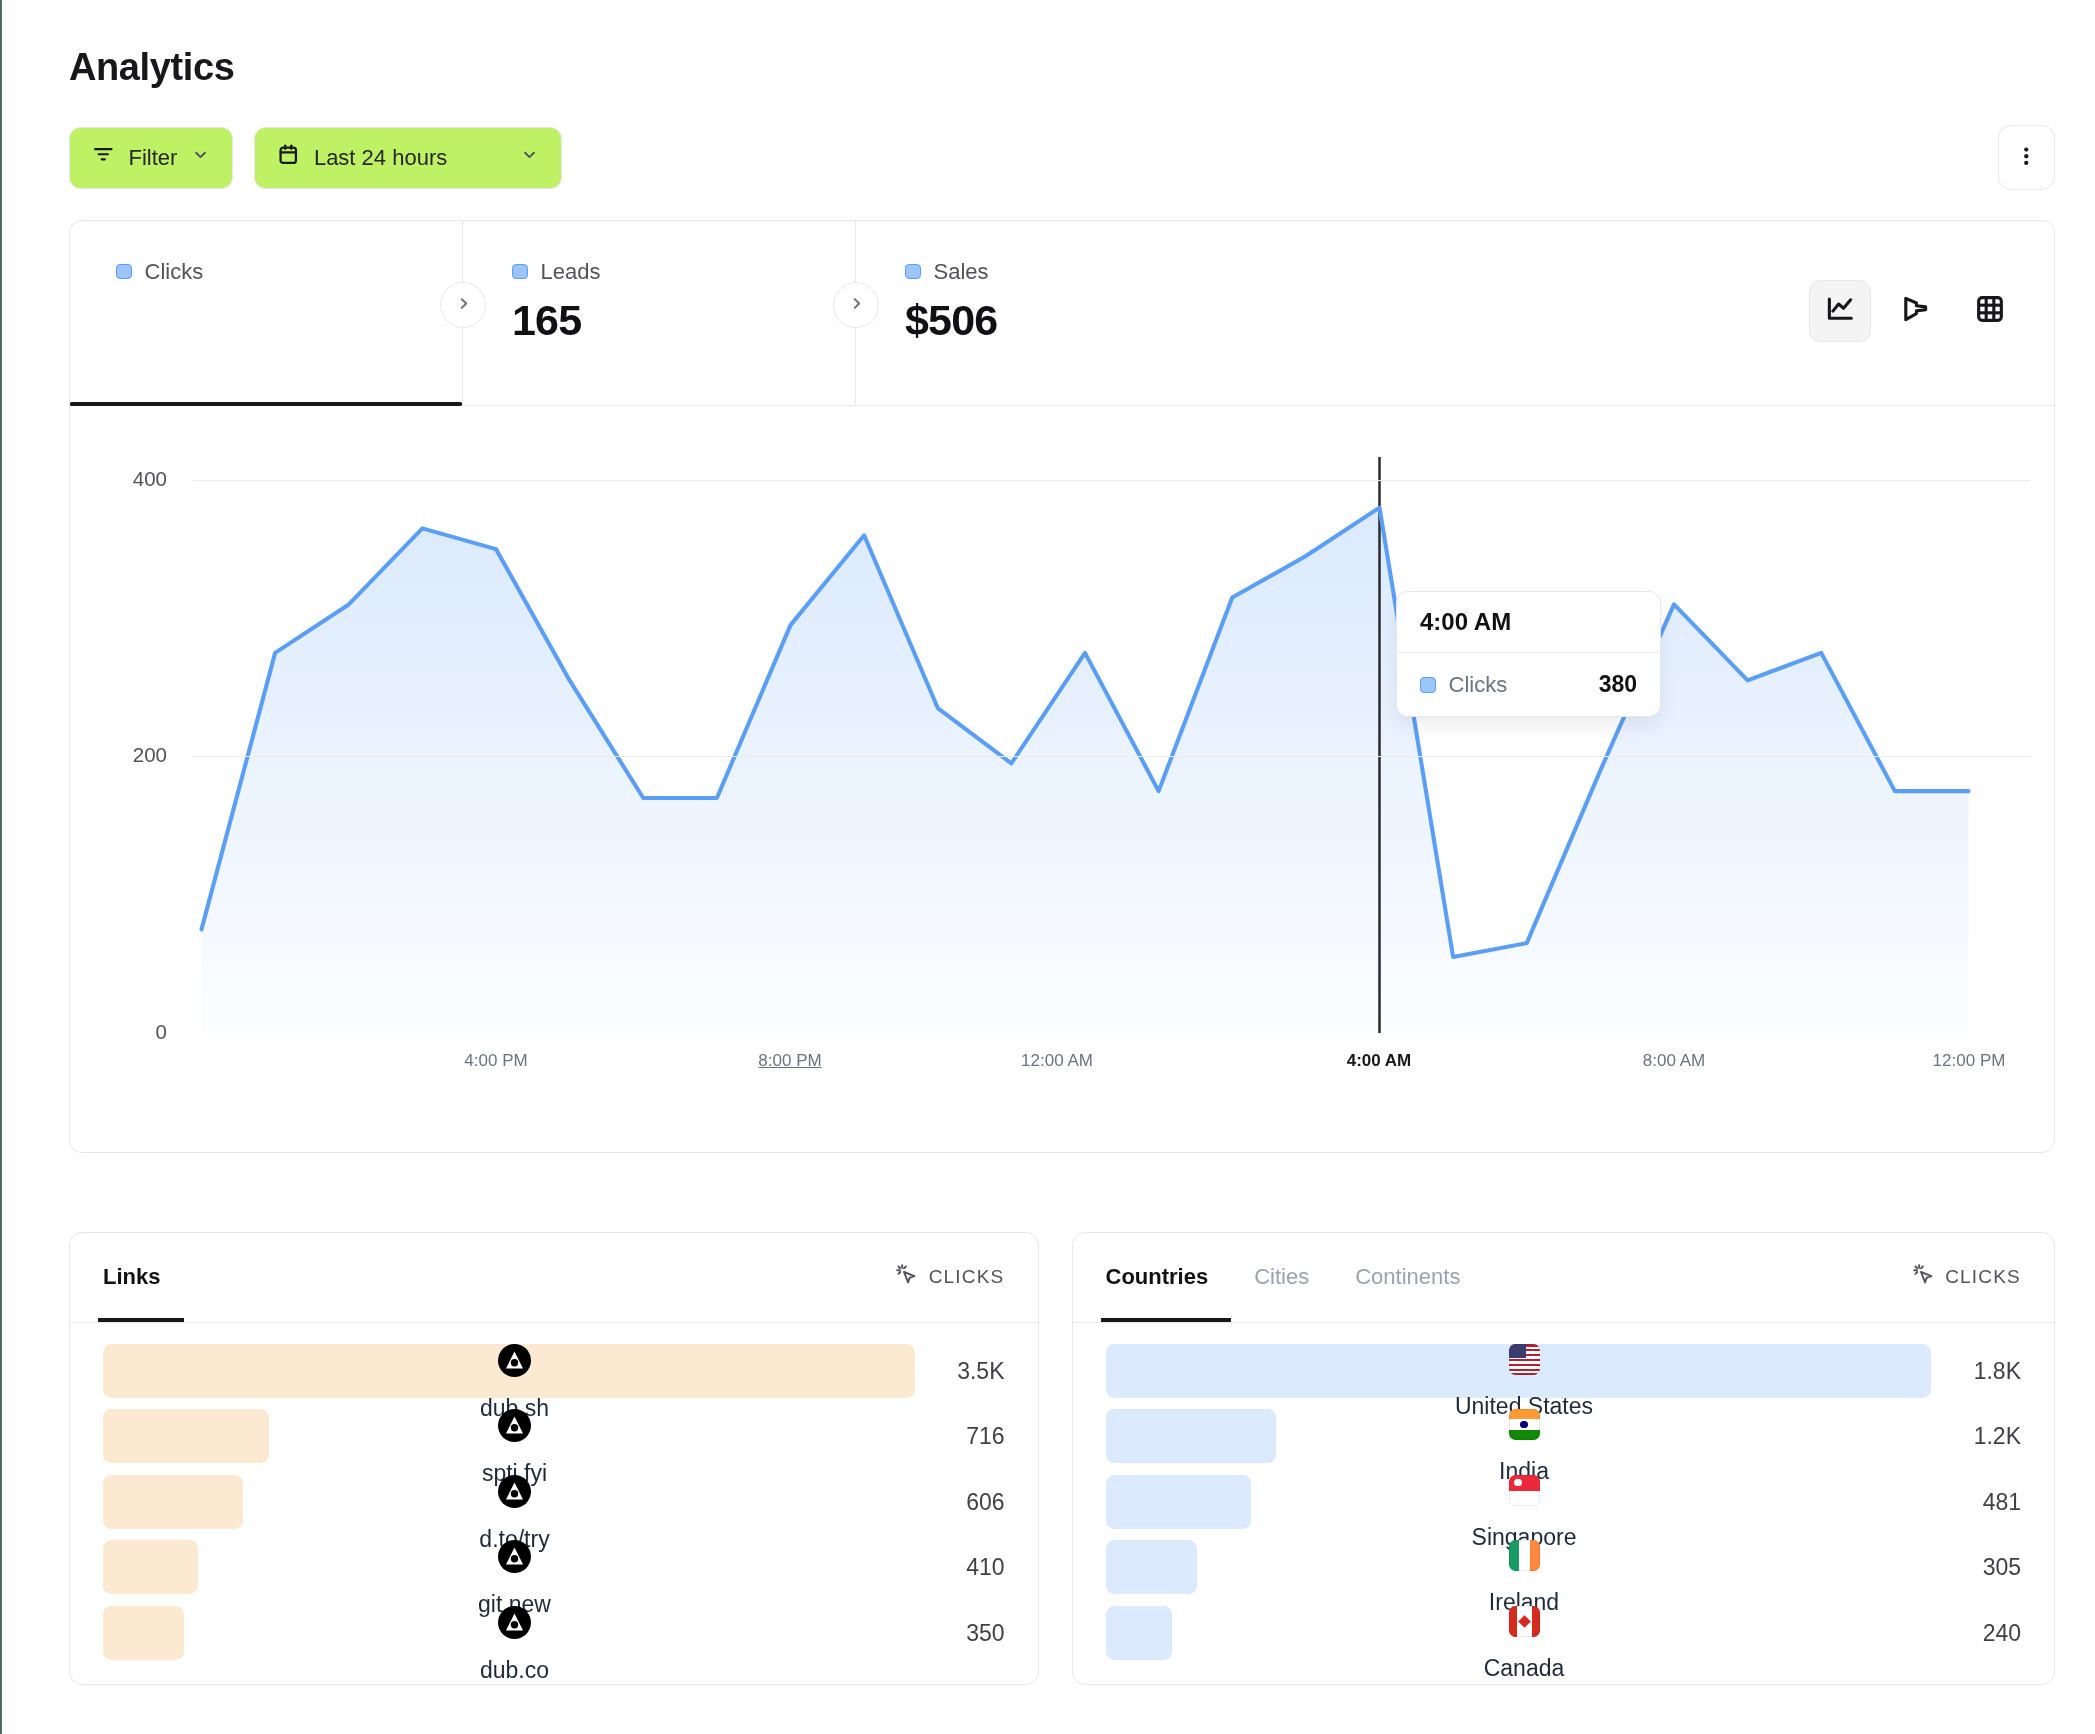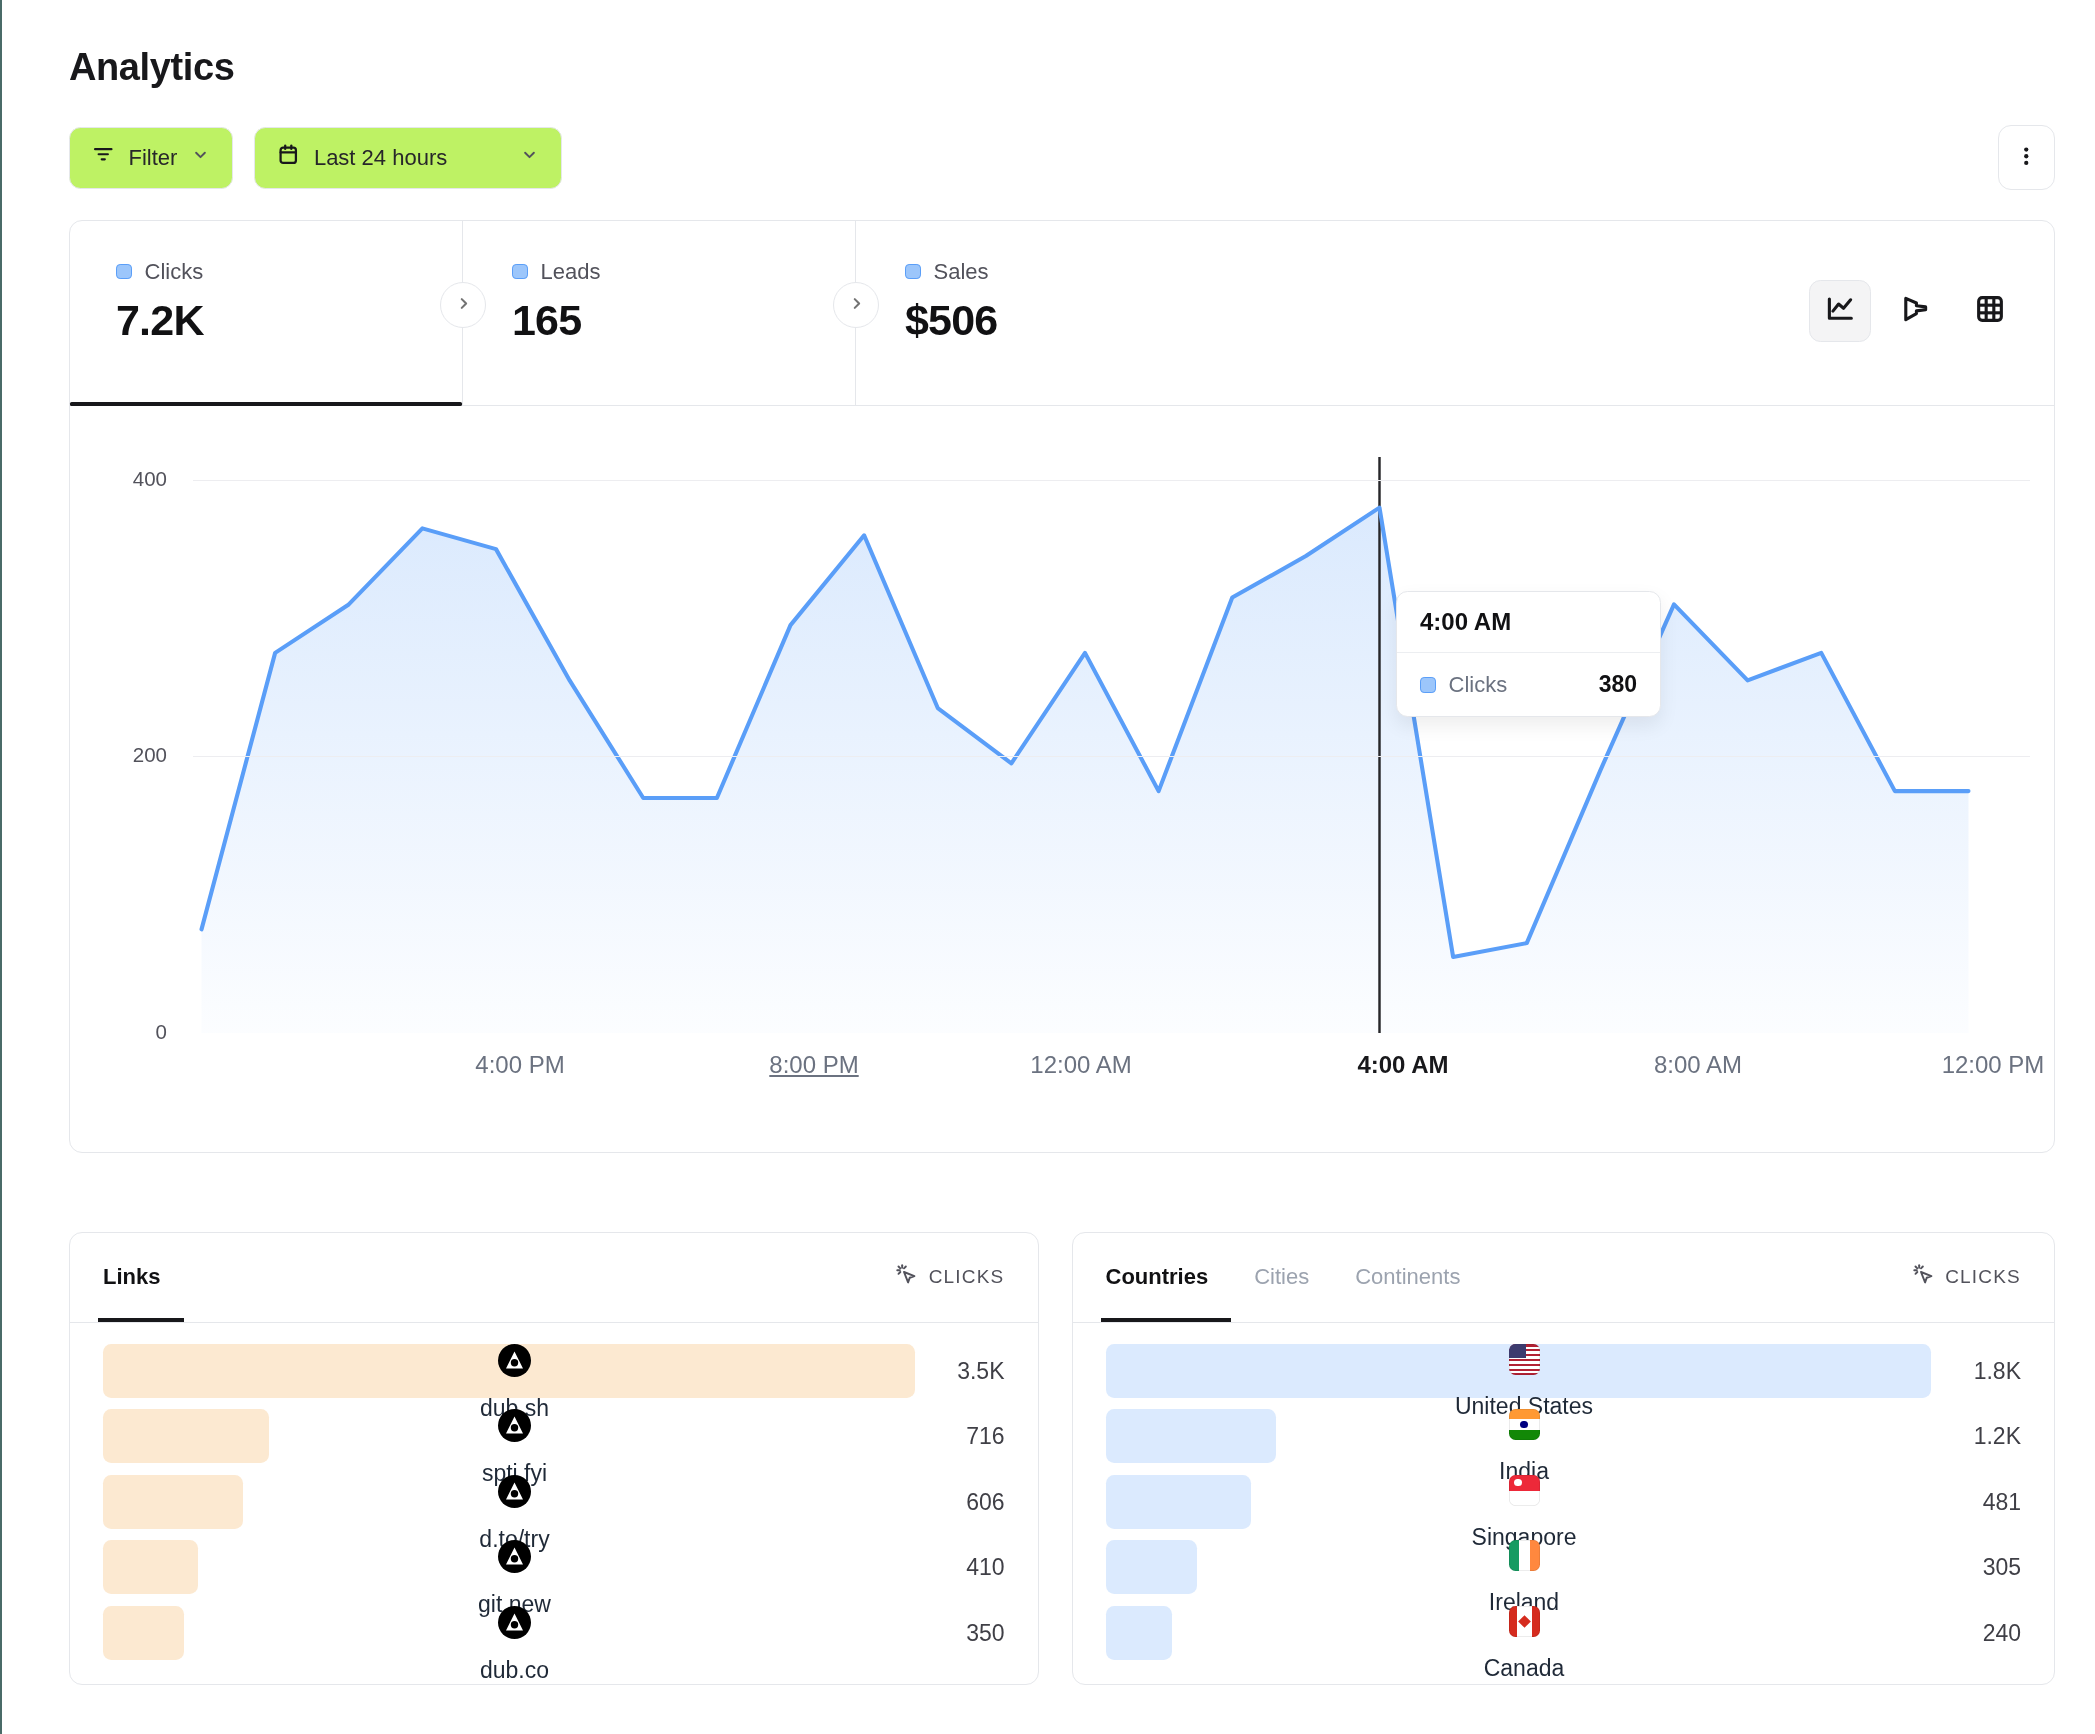--- a/index.html
+++ b/index.html
@@ -56,21 +56,21 @@
     width:62px; height:62px; border-radius:11.5px; border:1.2px solid transparent;
     display:flex; align-items:center; justify-content:center; background:transparent;
     color:#27272a; cursor:pointer;
   }
   .toggle-btn.active { background:#f4f4f5; border-color:#e5e7eb; }
 
   
   .chart-area { position:relative; height:746px; }
   .gridline { position:absolute; left:123px; right:24.5px; height:1.2px; background:#ededf0; }
   .y-label { position:absolute; left:0; width:97px; text-align:right; font-size:20.5px; color:#52525b; }
-  .x-label { position:absolute; top:645px; transform:translateX(-50%); font-size:24px; color:#6b7280; white-space:nowrap;margin-left:24px; }
+  .x-label { position:absolute; top:645px; transform:translateX(-50%); font-size:17px; color:#6b7280; white-space:nowrap; }
   .x-label.hl { color:#18181b; font-weight:700; }
   #plot-svg { position:absolute; left:131px; top:74px; overflow:visible; cursor:crosshair; }
 
   .tooltip {
     position:absolute; left:1326px; top:185px; width:265px;
     background:#fff; border:1.2px solid #e5e7eb; border-radius:11.5px;
     box-shadow:0 8.2px 19.6px rgba(0,0,0,.07); z-index:5;
   }
   .tooltip-header { padding:16.4px 23px; font-size:24px; font-weight:600; color:#111113; border-bottom:1.2px solid #eceef1; }
   .tooltip-row { display:flex; align-items:center; padding:18px 23px; }
@@ -166,21 +166,20 @@
   </div>
 
   <div class="chart-card">
 
     <div class="stats-row">
       <div class="stat-tab active bordered">
         <div class="stat-label">
           <span class="legend-square"></span>
           <span>Clicks</span>
         </div>
-        <div class="stat-value">7.2K</div>
       </div>
 
       <div class="stat-tab bordered" style="padding-left:49px;">
         <div class="stat-label">
           <span class="legend-square"></span>
           <span>Leads</span>
         </div>
         <div class="stat-value">165</div>
       </div>
 

